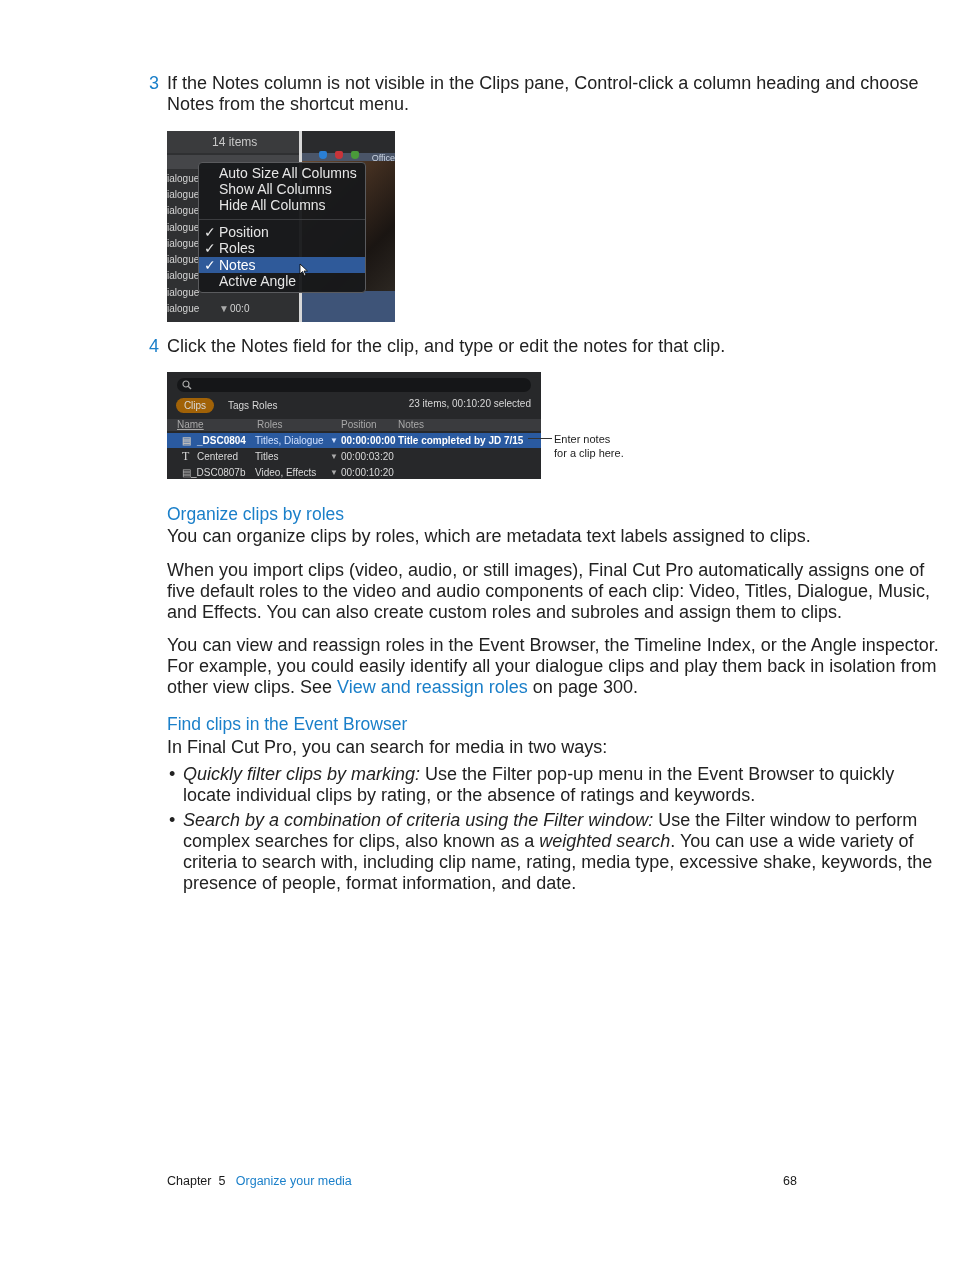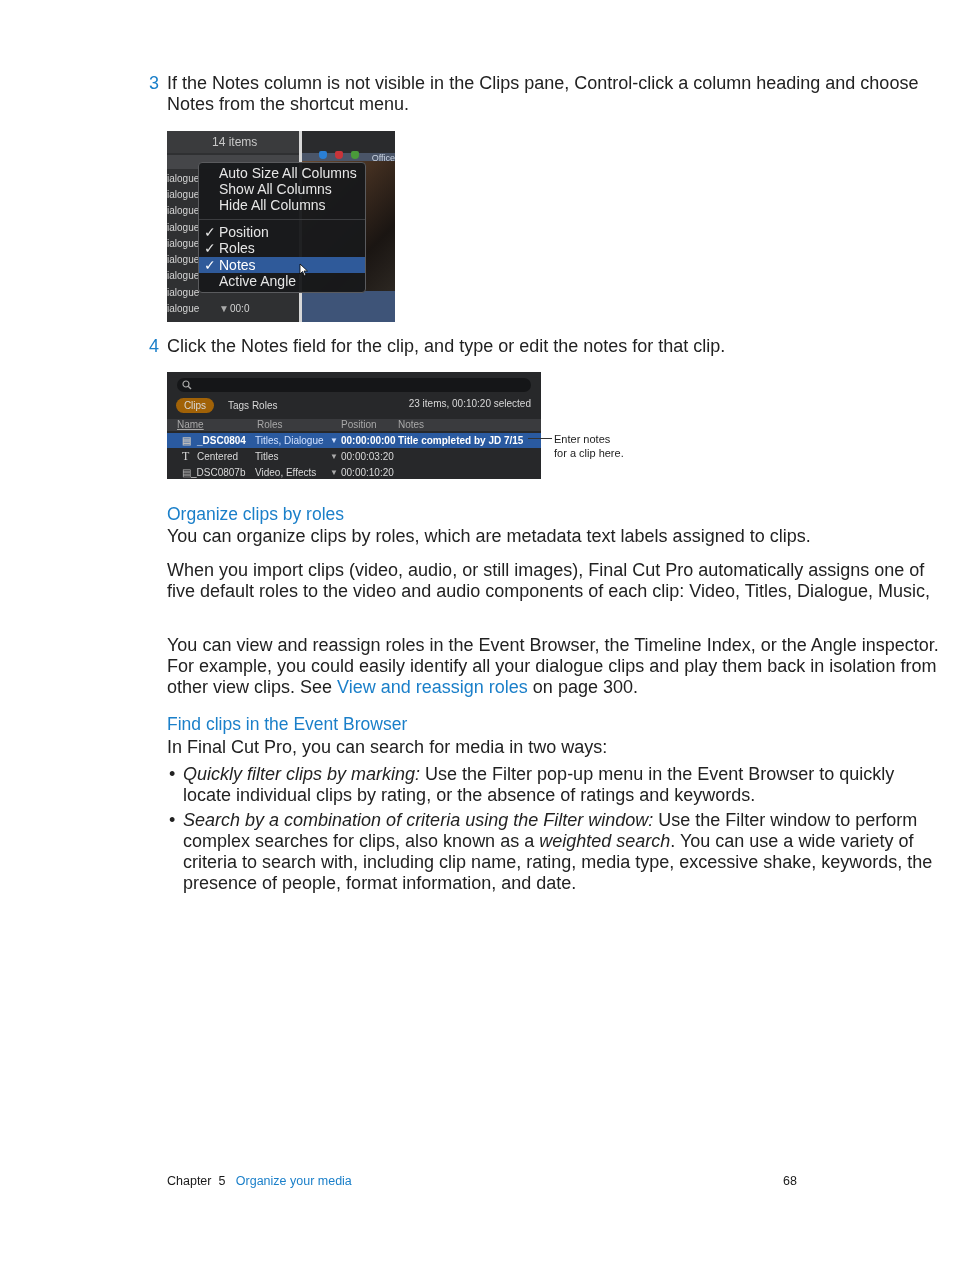--- a/index.html
+++ b/index.html
@@ -155,20 +155,21 @@
 <div class="abs callout">
   <div>Enter notes</div>
   <div>for a clip here.</div>
 </div>
 
 <div class="abs heading" style="left:167px; top:504px;">Organize clips by roles</div>
 <div class="abs body-text" style="left:167px; top:526px; white-space:nowrap;">You can organize clips by roles, which are metadata text labels assigned to clips.</div>
 <div class="abs body-text" style="left:167px; top:560px; white-space:nowrap;">
   <div>When you import clips (video, audio, or still images), Final Cut Pro automatically assigns one of</div>
   <div>five default roles to the video and audio components of each clip: Video, Titles, Dialogue, Music,</div>
+  <div>and Effects. You can also create custom roles and subroles and assign them to clips.</div>
 </div>
 <div class="abs body-text" style="left:167px; top:635px; white-space:nowrap;">
   <div>You can view and reassign roles in the Event Browser, the Timeline Index, or the Angle inspector.</div>
   <div>For example, you could easily identify all your dialogue clips and play them back in isolation from</div>
   <div><span>other view clips. See </span><span class="link">View and reassign roles</span><span> on page 300.</span></div>
 </div>
 
 <div class="abs heading" style="left:167px; top:714px;">Find clips in the Event Browser</div>
 <div class="abs body-text" style="left:167px; top:737px; white-space:nowrap;">In Final Cut Pro, you can search for media in two ways:</div>
 

